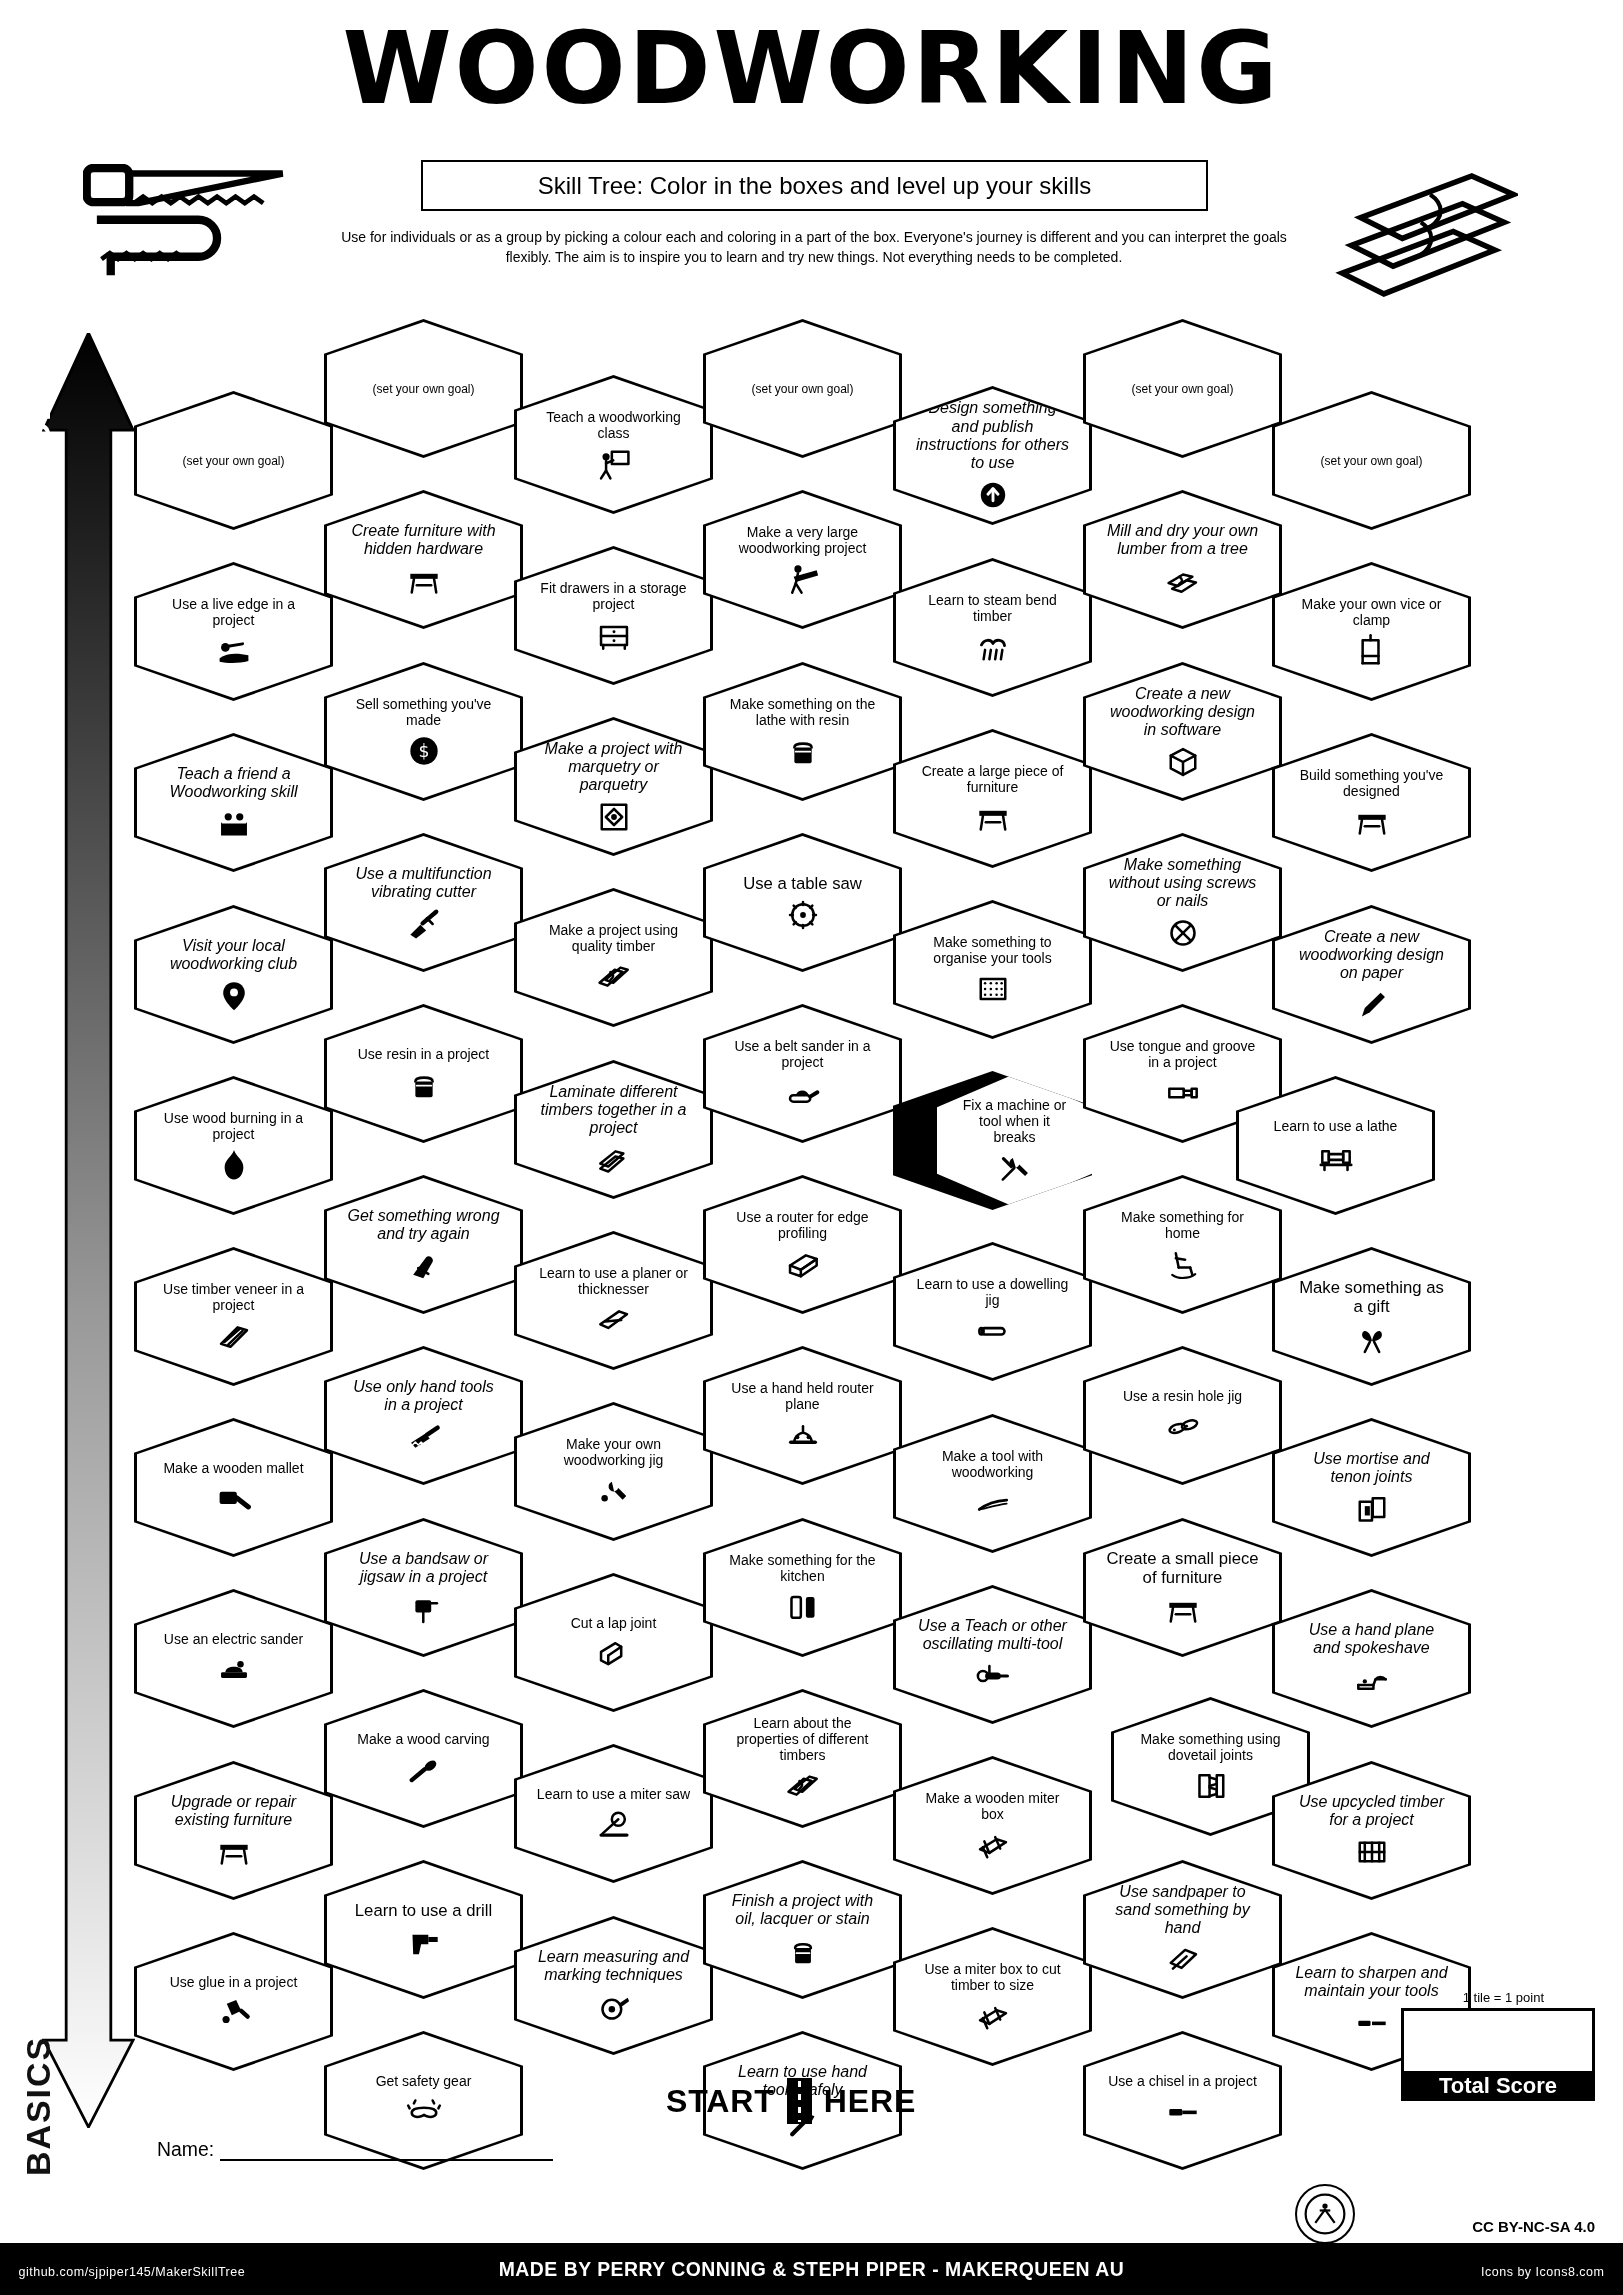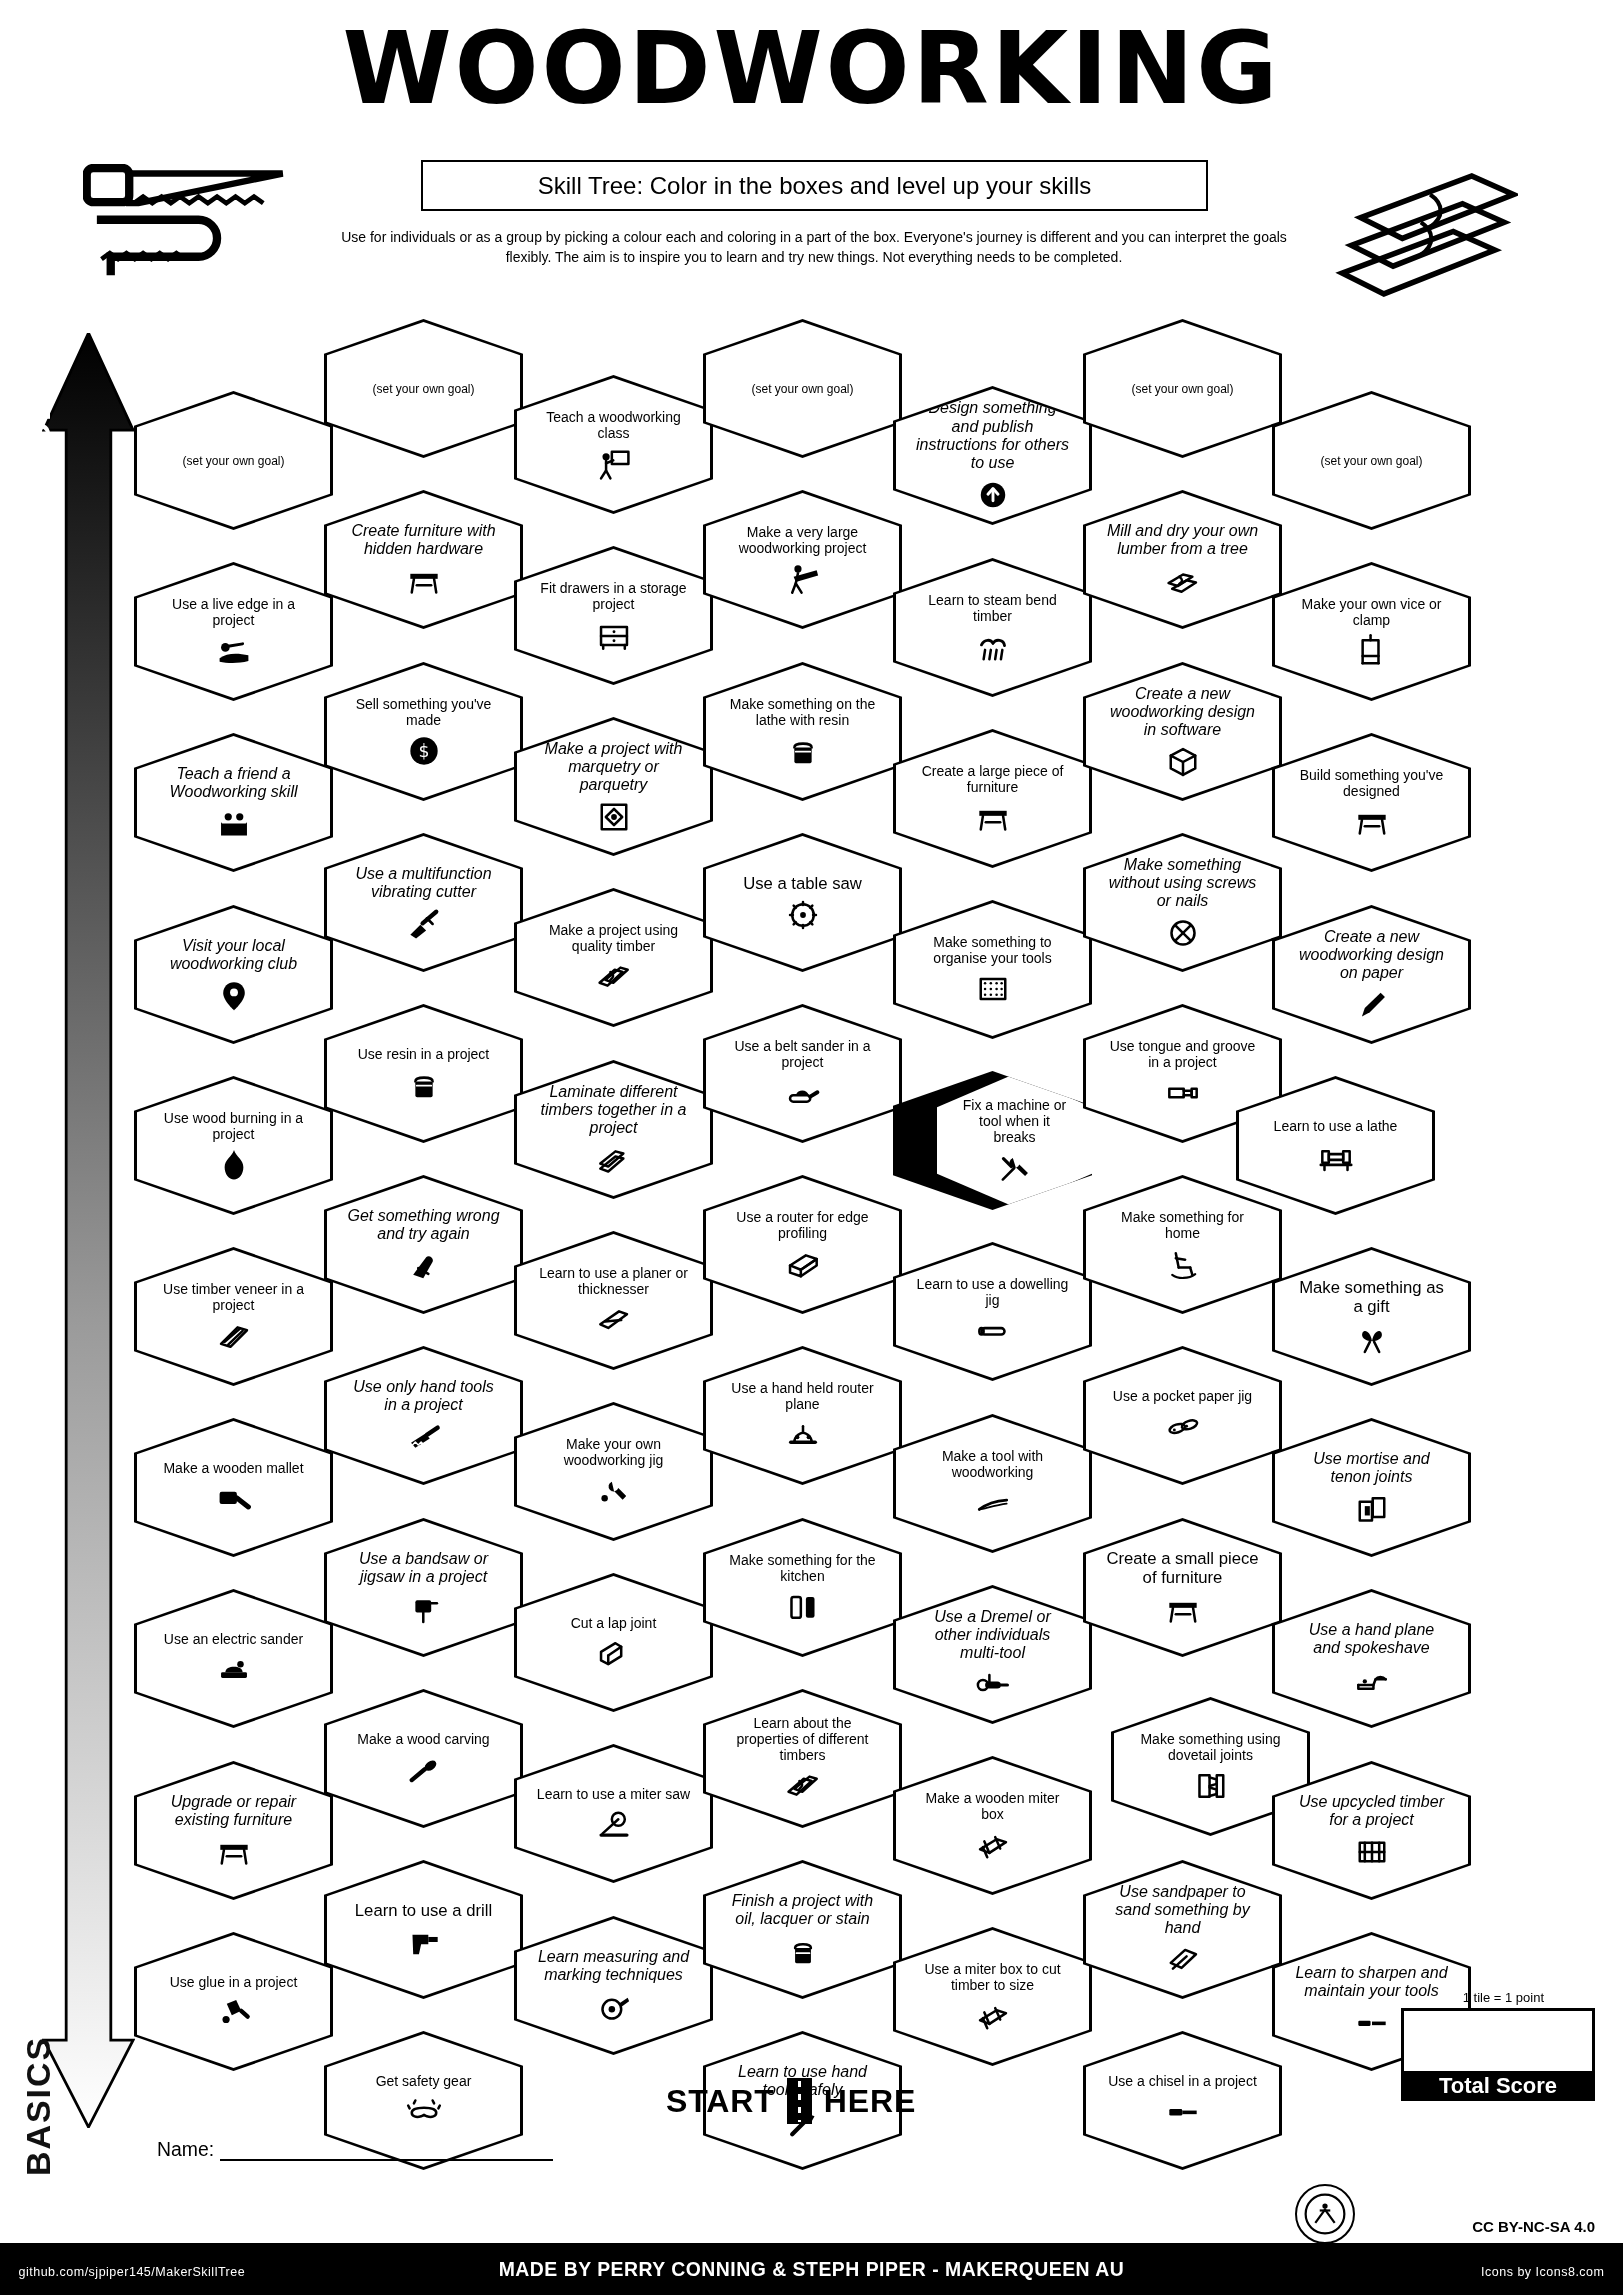--- a/index.html
+++ b/index.html
@@ -770,21 +770,21 @@
         <div class="ico">
           <svg viewBox="0 0 100 100" fill="none" stroke="#000" stroke-width="7" stroke-linecap="round" stroke-linejoin="round">
             <path d="M12 68 C30 54 60 44 88 42" stroke-width="8"></path>
             <path d="M12 68 C32 64 60 56 88 52" stroke-width="5"></path>
           </svg>
         </div>
       </div>
     </div>
     <div class="hex sml" style="left: 893px; top: 1585px;">
       <div class="hex-inner">
-        <div class="lbl">Use a Dremel or other individuals multi-tool</div>
+        <div class="lbl">Use a Teach or other oscillating multi-tool</div>
         <div class="ico">
           <svg viewBox="0 0 100 100" fill="none" stroke="#000" stroke-width="7" stroke-linecap="round" stroke-linejoin="round">
             <rect x="28" y="40" width="44" height="20" rx="10" fill="#000" stroke="none"></rect>
             <circle cx="22" cy="50" r="14"></circle>
             <path d="M72 50 L90 50" stroke-width="9"></path>
             <path d="M40 40 L40 22"></path>
           </svg>
         </div>
       </div>
     </div>
@@ -876,21 +876,21 @@
             <path d="M38 60 L70 60"></path>
             <path d="M70 60 L76 80"></path>
             <path d="M20 80 C36 92 66 92 84 78" stroke-width="6"></path>
             <path d="M30 34 L56 38"></path>
           </svg>
         </div>
       </div>
     </div>
     <div class="hex" style="left: 1083px; top: 1346px;">
       <div class="hex-inner">
-        <div class="lbl">Use a pocket paper jig</div>
+        <div class="lbl">Use a resin hole jig</div>
         <div class="ico">
           <svg viewBox="0 0 100 100" fill="none" stroke="#000" stroke-width="7" stroke-linecap="round" stroke-linejoin="round">
             <ellipse cx="34" cy="54" rx="22" ry="11" transform="rotate(-18 34 54)"></ellipse>
             <ellipse cx="68" cy="44" rx="22" ry="11" transform="rotate(-18 68 44)"></ellipse>
             <circle cx="26" cy="58" r="4" fill="#000" stroke="none"></circle>
             <circle cx="60" cy="48" r="4" fill="#000" stroke="none"></circle>
           </svg>
         </div>
       </div>
     </div>

